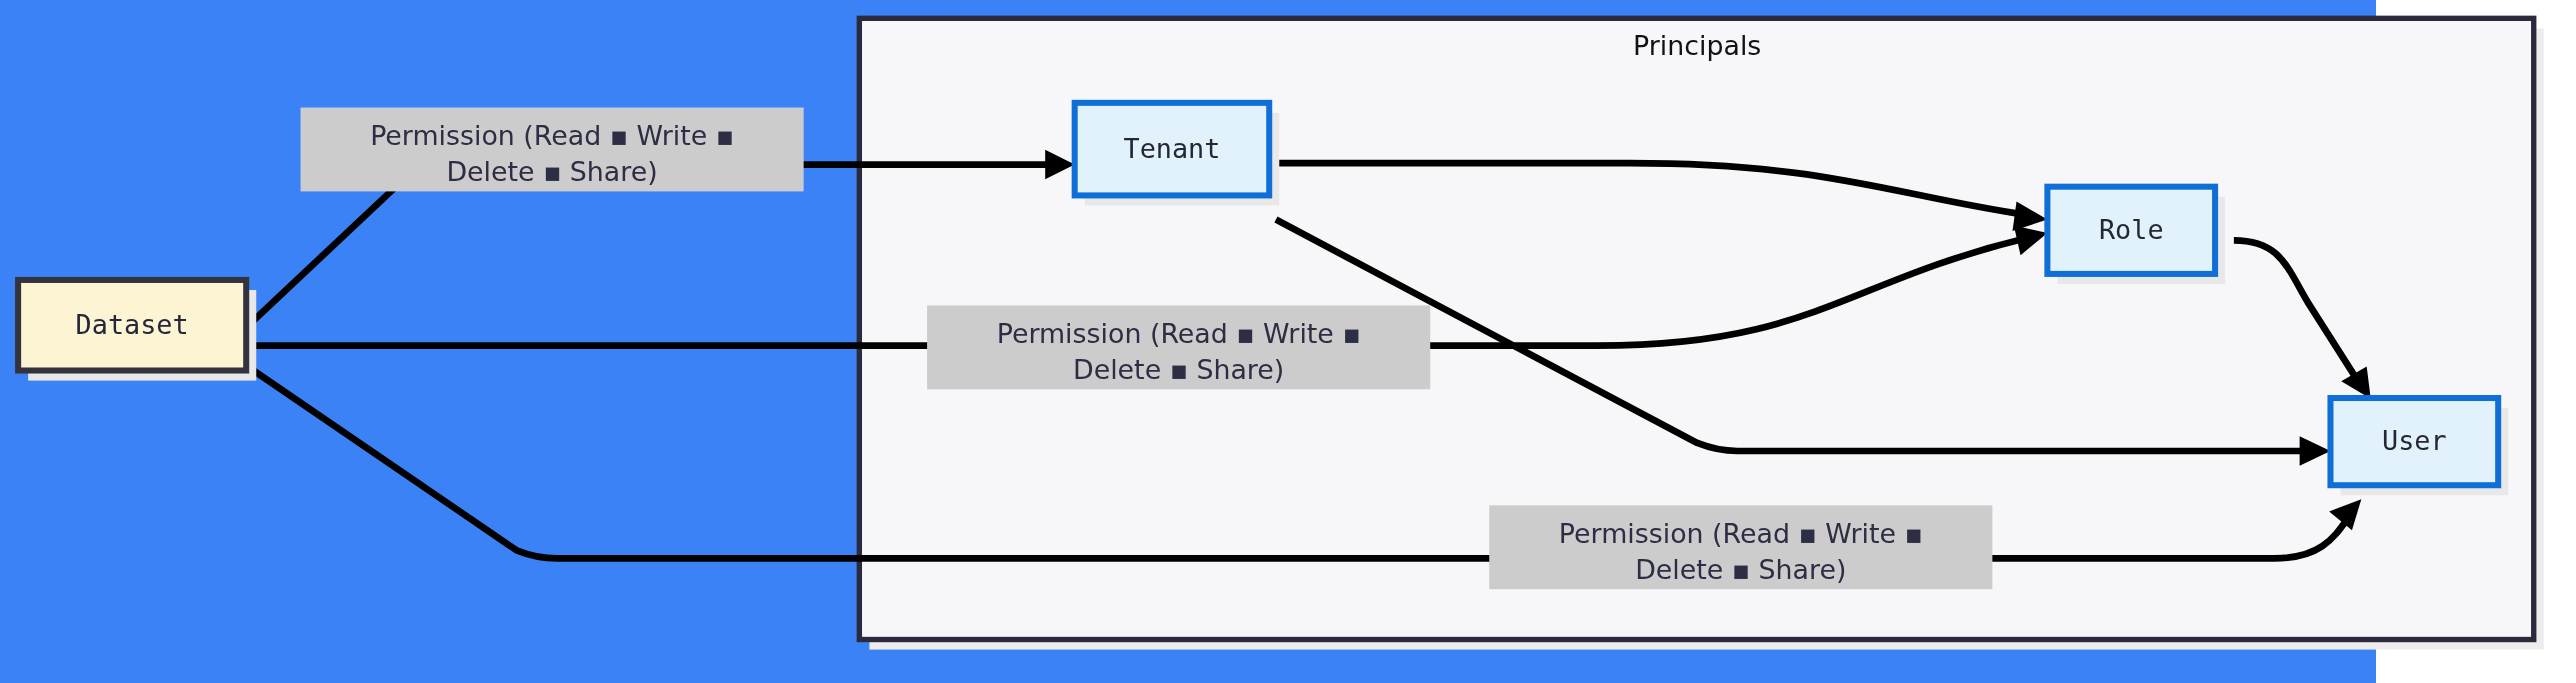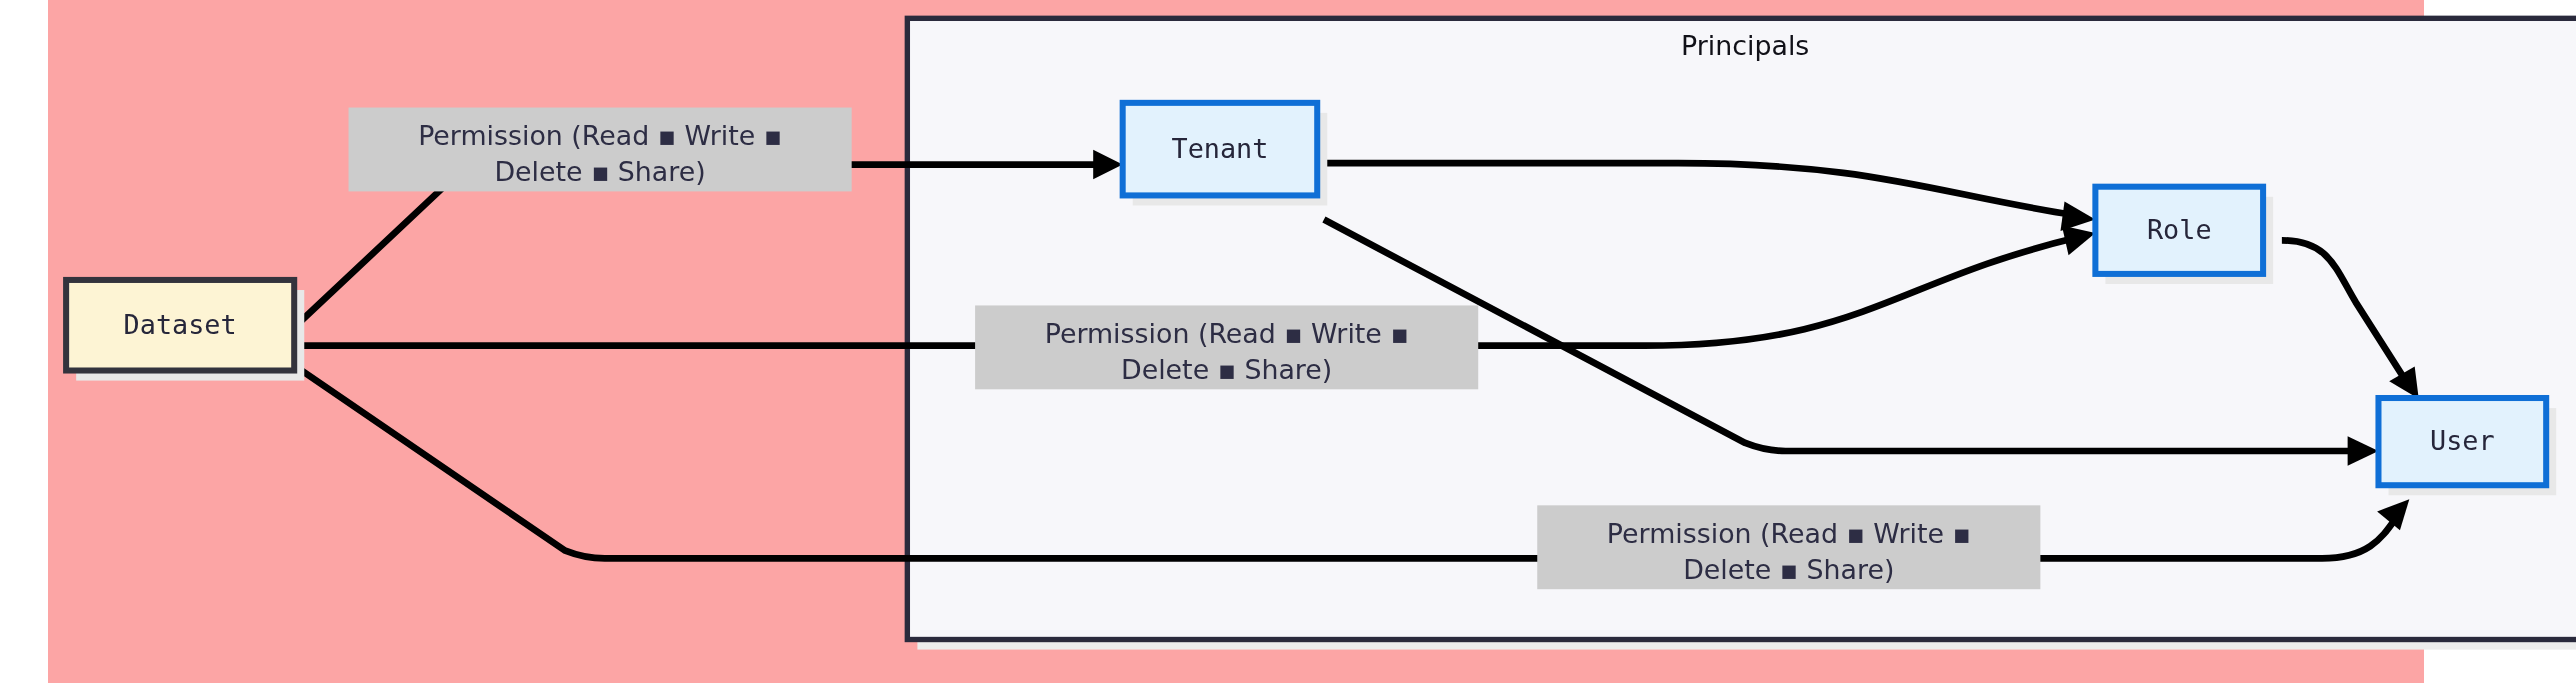--- a/index.html
+++ b/index.html
@@ -10,22 +10,21 @@
   body {
     width: 2576px;
     height: 684px;
     overflow: hidden;
     font-family: "DejaVu Sans", sans-serif;
   }
   #diagram-root {
     position: relative;
     width: 2376px;
     height: 684px;
-    background: #fca5a5;
-    margin-left: 48px;
+    background: #3b82f6;
   }
   #diagram-svg {
     position: absolute;
     top: 0;
     left: 0;
     width: 2576px;
     height: 684px;
   }
   .node-label {
     font-family: "DejaVu Sans Mono", "Liberation Mono", monospace;

